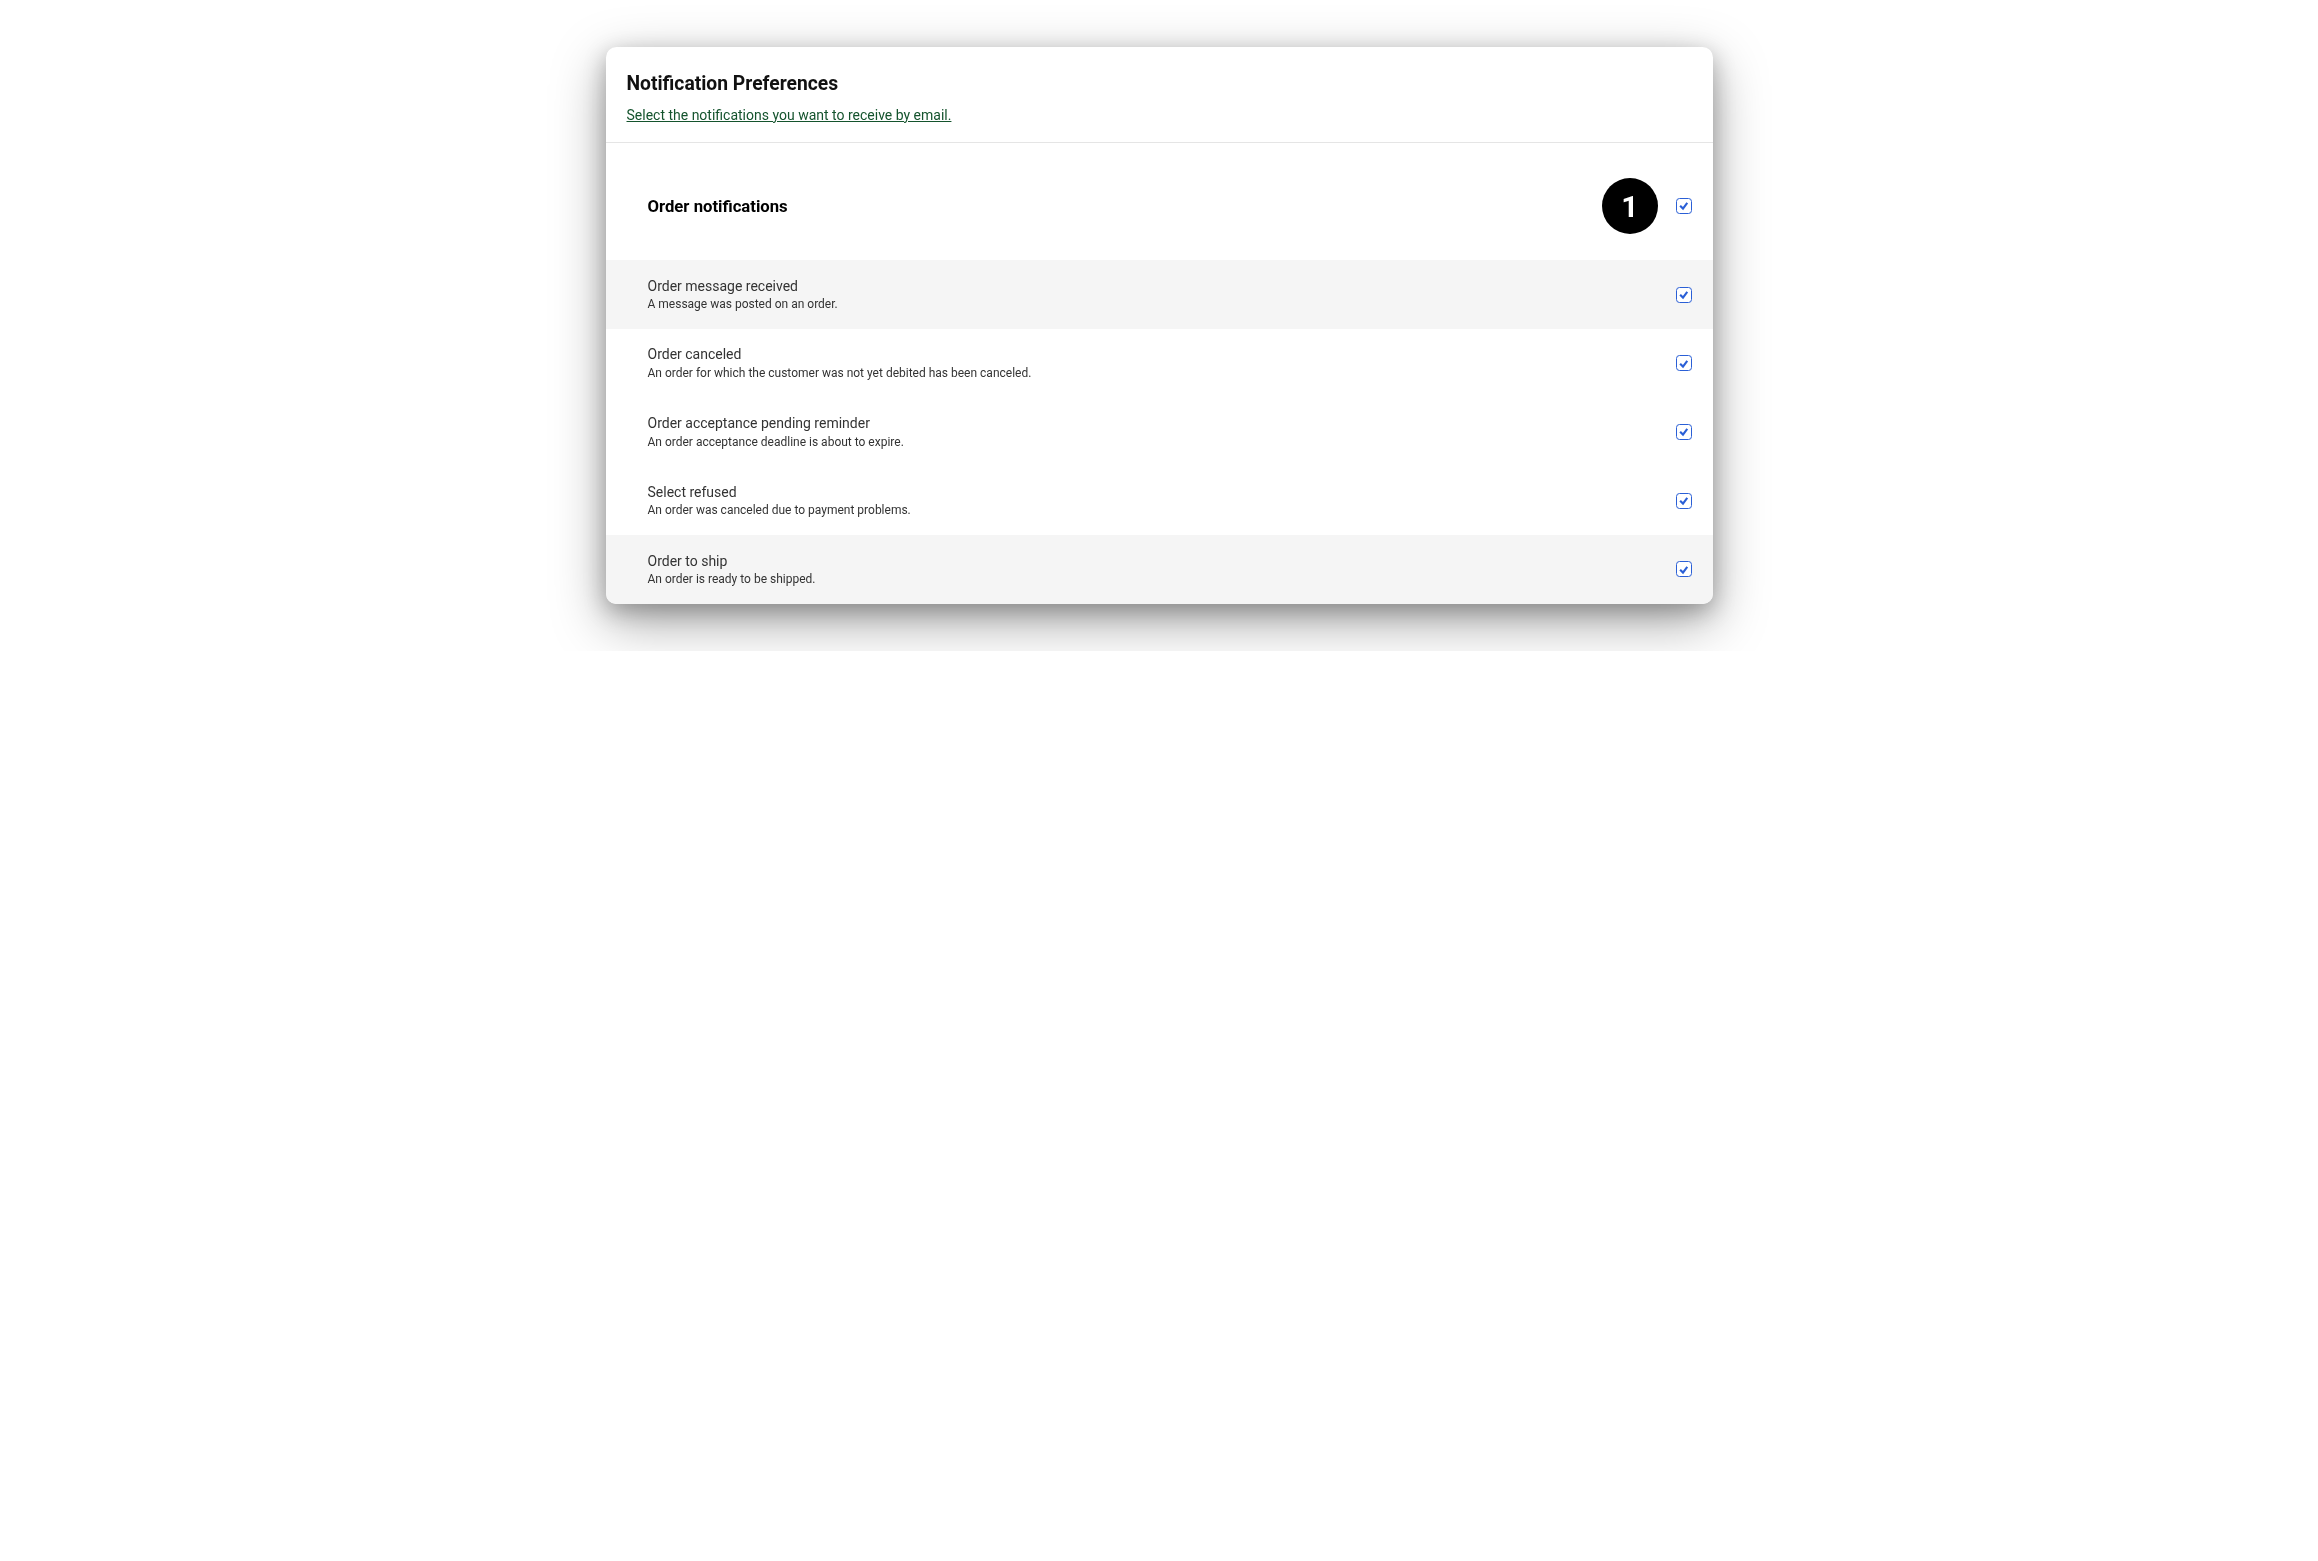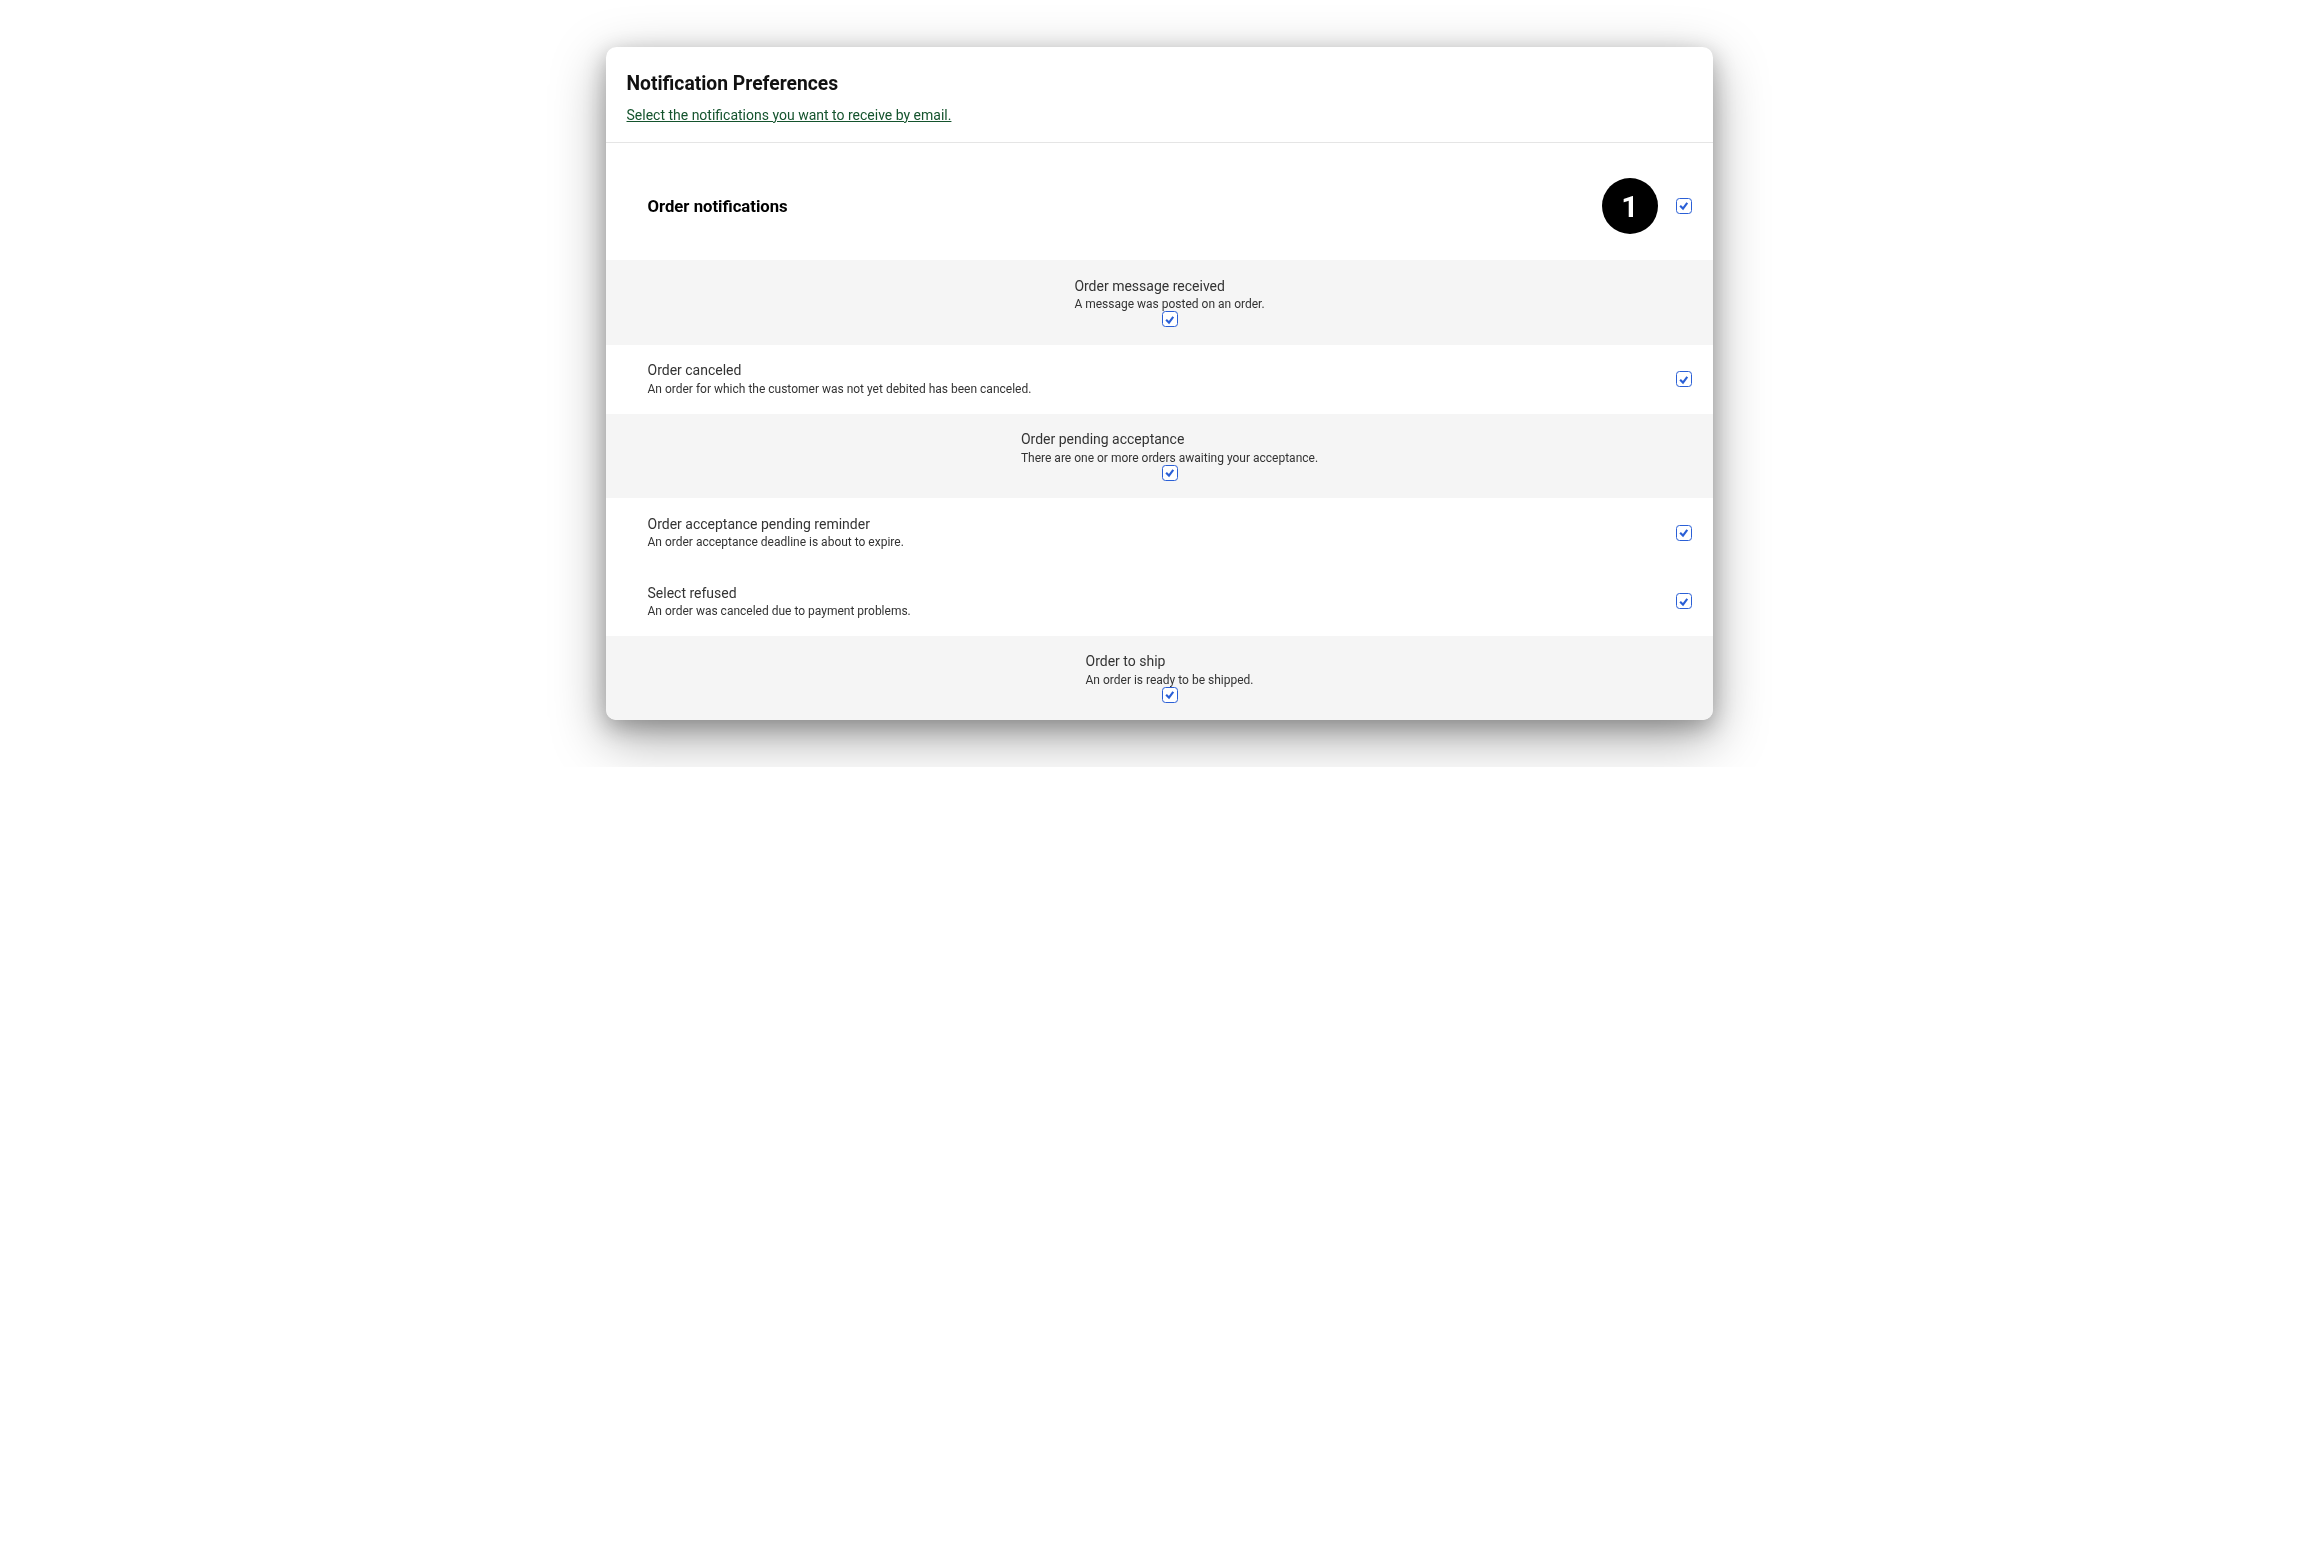--- a/index.html
+++ b/index.html
@@ -67,21 +67,20 @@
     flex-shrink: 0;
   }
   .row {
     display: flex;
     align-items: center;
     justify-content: space-between;
     padding: 17.6px 21px 17.6px 42px;
   }
   .row.alt {
     background: #f5f5f5;
-    flex-direction: column;
   }
   .row-text {
     flex: 1;
   }
   .row-title {
     font-size: 14px;
     color: #333;
     margin-bottom: 3.5px;
   }
   .row-desc {
@@ -146,31 +145,20 @@
         <div class="row-text">
           <div class="row-title">Order canceled</div>
           <div class="row-desc">An order for which the customer was not yet debited has been canceled.</div>
         </div>
         <div class="checkbox">
           <svg viewBox="0 0 16 16">
             <polyline points="3,8 7,12 13,4"></polyline>
           </svg>
         </div>
       </div>
-      <div class="row alt">
-        <div class="row-text">
-          <div class="row-title">Order pending acceptance</div>
-          <div class="row-desc">There are one or more orders awaiting your acceptance.</div>
-        </div>
-        <div class="checkbox">
-          <svg viewBox="0 0 16 16">
-            <polyline points="3,8 7,12 13,4"></polyline>
-          </svg>
-        </div>
-      </div>
       <div class="row">
         <div class="row-text">
           <div class="row-title">Order acceptance pending reminder</div>
           <div class="row-desc">An order acceptance deadline is about to expire.</div>
         </div>
         <div class="checkbox">
           <svg viewBox="0 0 16 16">
             <polyline points="3,8 7,12 13,4"></polyline>
           </svg>
         </div>

